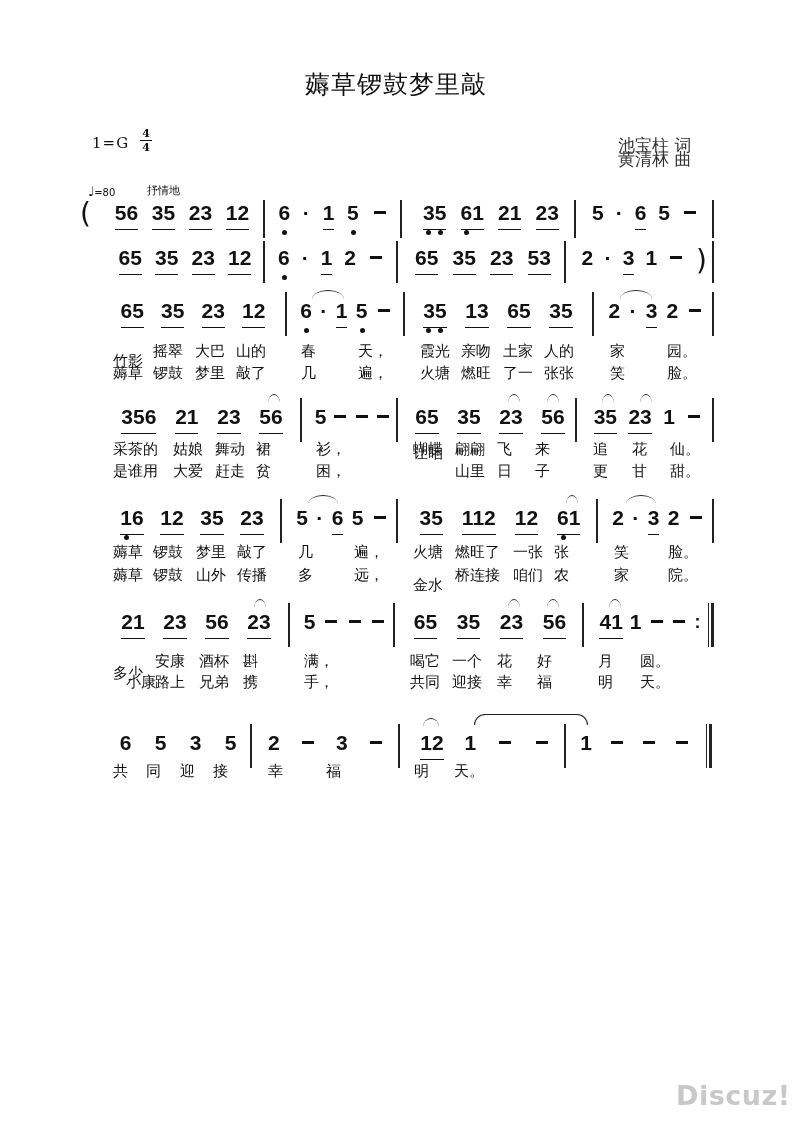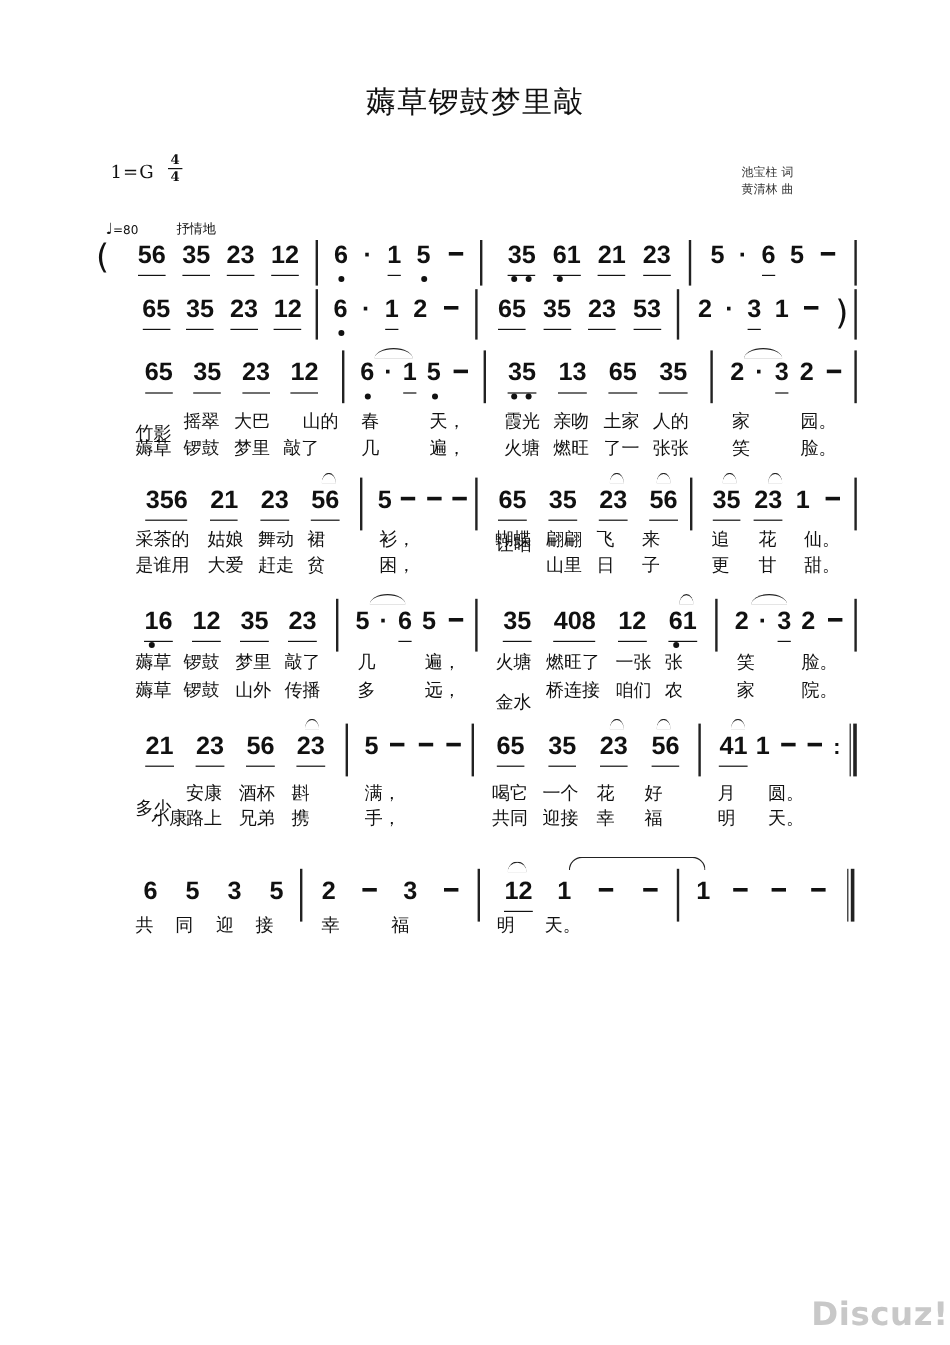--- a/index.html
+++ b/index.html
@@ -2,21 +2,21 @@
 <html><head>
 <meta charset="utf-8">
 <style>
   html, body { margin:0; padding:0; background:#ffffff; }
   body { width:792px; height:1121px; position:relative; overflow:hidden; font-family:"DejaVu Sans", sans-serif; color:#111; }
   .title { position:absolute; left:0; width:792px; top:68px; text-align:center; font-size:25px; letter-spacing:1px; font-family:"DejaVu Sans", sans-serif; }
   .key { position:absolute; left:92px; top:134px; font-family:"DejaVu Serif", serif; font-size:15px; }
   .key .eq { margin:0 1px; }
   .timesig { position:absolute; left:140px; top:128px; width:12px; text-align:center; font-family:"DejaVu Serif", serif; font-weight:bold; font-size:11px; line-height:11px; }
   .timesig .bar { border-top:1px solid #111; margin:1px 0; }
-  .credits { position:absolute; left:618px; top:138px; font-size:10px; line-height:14px; color:#333; }
+  .credits { position:absolute; left:618px; top:138px; font-size:17px; line-height:14px; color:#333; }
   .tempo { position:absolute; left:88px; top:184px; font-size:10px; }
   .tempo .note { font-size:13px; }
   .mood { position:absolute; left:147px; top:183px; font-size:11px; }
 
   .staff { position:absolute; left:0; width:792px; height:44px; }
   .barline { position:absolute; width:1.5px; background:#222; }
   .dbl-bar { position:absolute; width:6px; border-left:1.5px solid #222; border-right:3px solid #222; box-sizing:border-box; }
   .measure { position:absolute; top:0; height:40px; display:flex; align-items:flex-start; justify-content:space-around; }
   .tok { position:relative; font-family:"Liberation Sans", sans-serif; font-weight:bold; font-size:21px; line-height:26px; text-align:center; display:inline-block; padding-bottom:3px; }
   .tok.ul { border-bottom:1.5px solid #111; }
@@ -150,21 +150,21 @@
     <span class="tok ul">3</span>
     <span class="tok">2</span>
     <span class="tok"><span class="dash"></span></span>
   </div>
   <div class="barline" style="left:712px; top:-6px; height:44px;"></div>
 </div>
 <div>
   <span class="lyric" style="left:113px;top:352px">竹影</span>
   <span class="lyric" style="left:153px;top:342px">摇翠</span>
   <span class="lyric" style="left:195px;top:342px">大巴</span>
-  <span class="lyric" style="left:252px;top:342px">山的</span>
+  <span class="lyric" style="left:236px;top:342px">山的</span>
   <span class="lyric" style="left:301px;top:342px">春</span>
   <span class="lyric" style="left:358px;top:342px">天，</span>
   <span class="lyric" style="left:420px;top:342px">霞光</span>
   <span class="lyric" style="left:461px;top:342px">亲吻</span>
   <span class="lyric" style="left:503px;top:342px">土家</span>
   <span class="lyric" style="left:544px;top:342px">人的</span>
   <span class="lyric" style="left:610px;top:342px">家</span>
   <span class="lyric" style="left:667px;top:342px">园。</span>
 </div>
 <div>
@@ -259,21 +259,21 @@
     <span class="tok">5</span>
     <span class="tok">·</span>
     <span class="tok ul">6</span>
     <span class="tok">5</span>
     <span class="tok"><span class="dash"></span></span>
   </div>
   <div class="barline" style="left:396px; top:-6px; height:44px;"></div>
   <div class="tie" style="left:566px; top:-10px; width:12px;"></div>
   <div class="measure" style="left:410px; width:180px;">
     <span class="tok ul">35</span>
-    <span class="tok ul">408</span>
+    <span class="tok ul">112</span>
     <span class="tok ul">12</span>
     <span class="tok ul"><span>61</span><span class="dotb" style="left:4px;"></span></span>
   </div>
   <div class="barline" style="left:596px; top:-6px; height:44px;"></div>
   <div class="tie" style="left:626px; top:-10px; width:30px;"></div>
   <div class="measure" style="left:608px; width:100px;">
     <span class="tok">2</span>
     <span class="tok">·</span>
     <span class="tok ul">3</span>
     <span class="tok">2</span>

